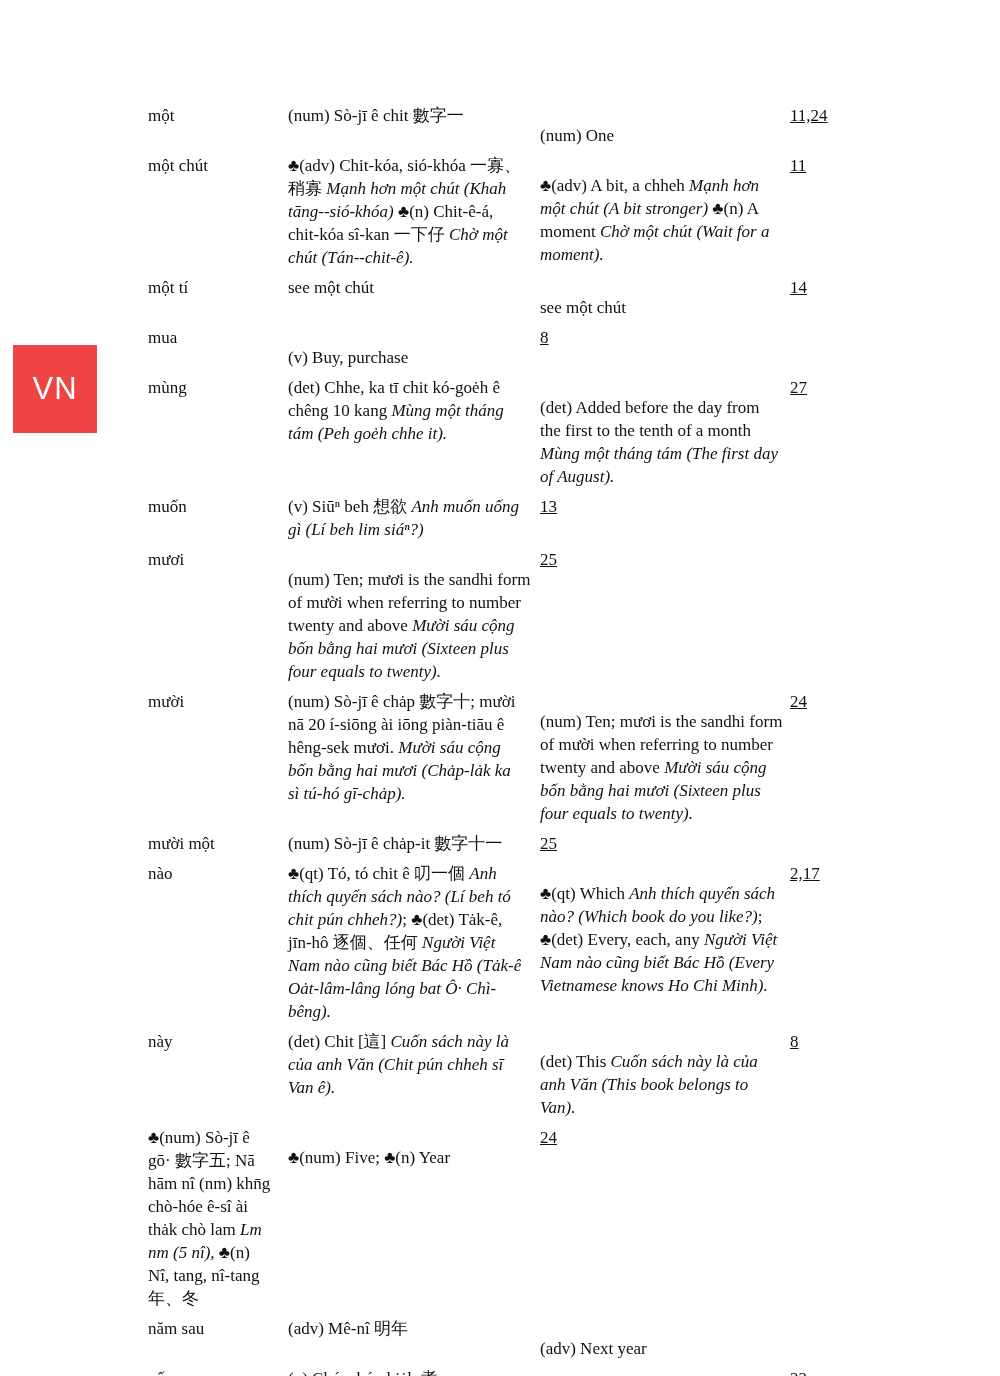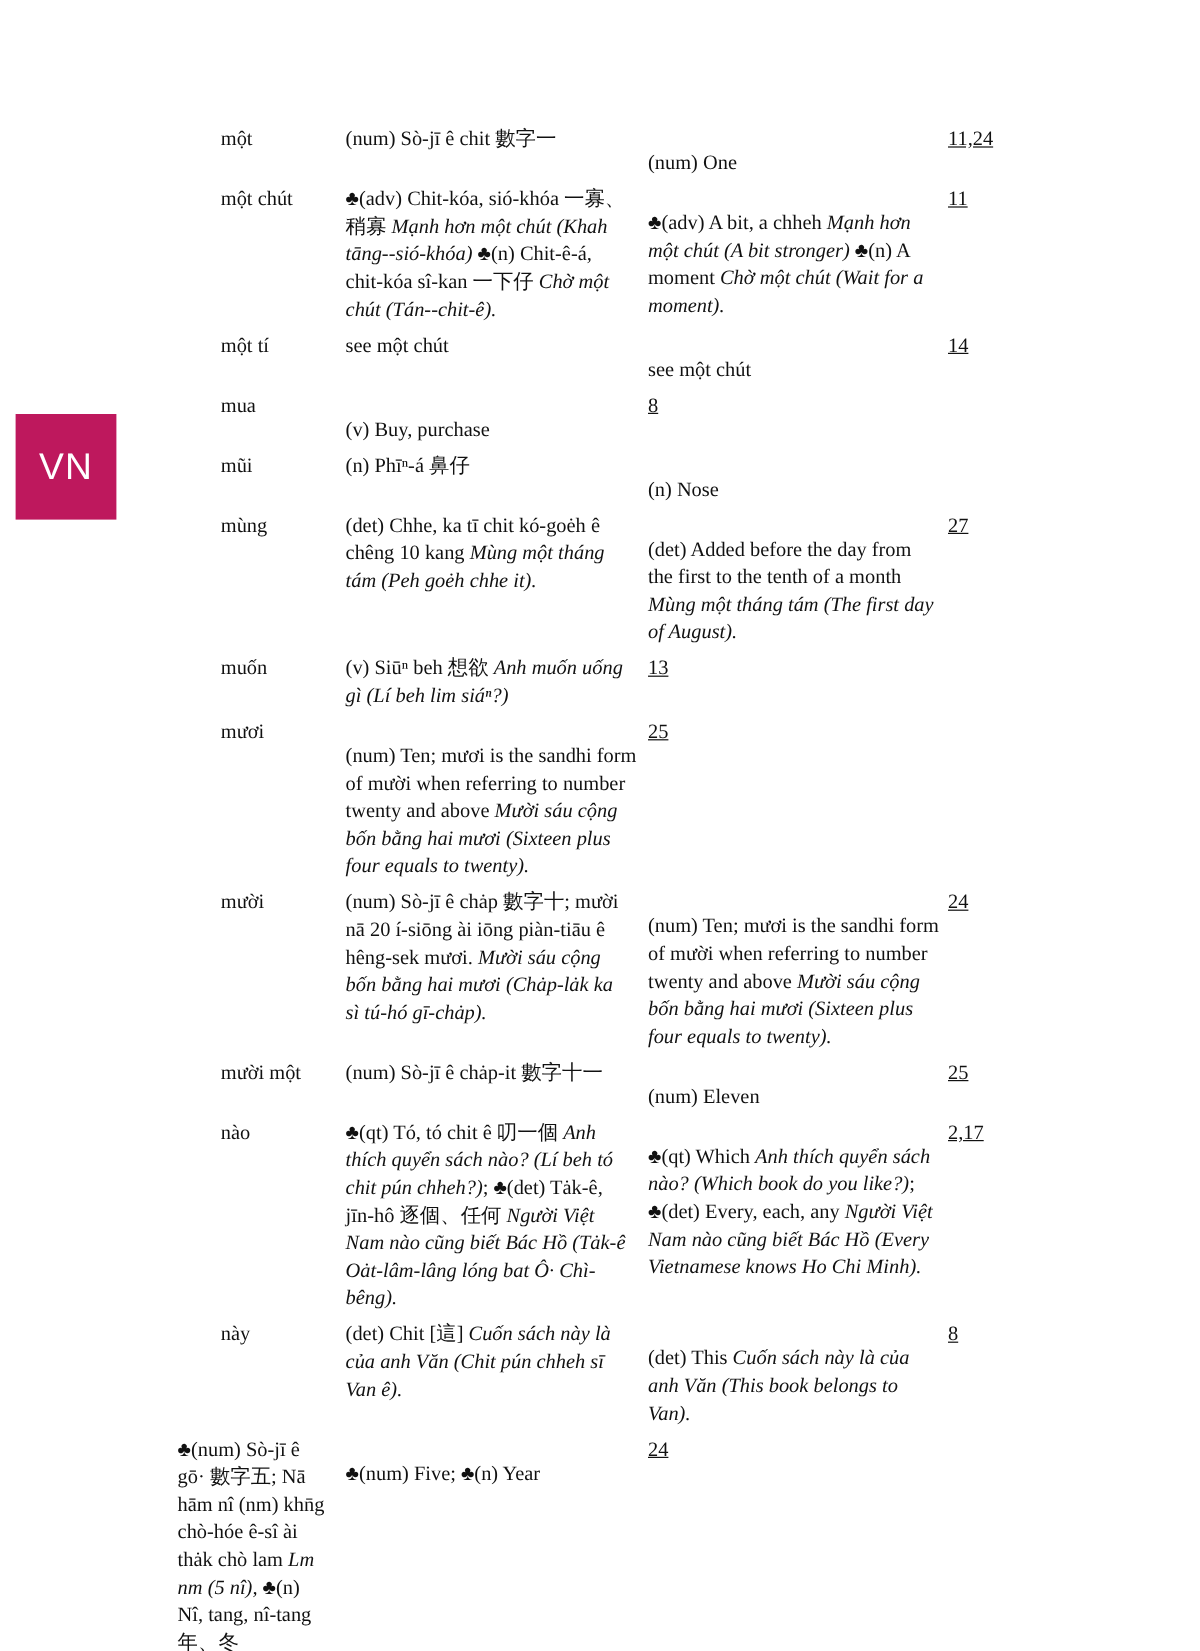--- a/index.html
+++ b/index.html
@@ -38,21 +38,20 @@
   }
   .entry {
     display: grid;
     grid-template-columns: 140px 252px 250px 60px;
     margin-bottom: 7px;
     font-size: 17px;
     line-height: 23px;
   }
   .hw {
     padding-right: 10px;
-    margin-left: 36px;
   }
   .def {
     padding-right: 14px;
   }
   .def.en {
     padding-right: 6px;
     margin-top: 20px;
   }
   .it {
     font-style: italic;
@@ -60,21 +59,21 @@
   .pg {
     text-align: left;
     white-space: nowrap;
     text-decoration: underline;
   }
 </style>
 </head>
 <body>
 
 <div class="page">
-  <div class="vn-tab" style="background: #be185d;">VN</div>
+  <div class="vn-tab" style="background: #ef4444;">VN</div>
   <div class="entries" id="entries">
       <div class="entry">
         <div class="hw">một</div>
         <div class="def tw"><span>(num) Sò-jī ê chit 數字一</span></div>
         <div class="def en"><span>(num) One</span></div>
         <div class="pg">11,24</div>
       </div>
       <div class="entry">
         <div class="hw">một chút</div>
         <div class="def tw"><span>♣(adv) Chit-kóa, sió-khóa 一寡、稍寡 </span><span class="it">Mạnh hơn một chút (Khah tāng--sió-khóa) </span><span>♣(n) Chit-ê-á, chit-kóa sî-kan 一下仔 </span><span class="it">Chờ một chút (Tán--chit-ê).</span></div>
@@ -84,26 +83,20 @@
       <div class="entry">
         <div class="hw">một tí</div>
         <div class="def tw"><span>see một chút</span></div>
         <div class="def en"><span>see một chút</span></div>
         <div class="pg">14</div>
       </div>
       <div class="entry">
         <div class="hw">mua</div>
         <div class="def en"><span>(v) Buy, purchase</span></div>
         <div class="pg">8</div>
-      </div>
-      <div class="entry">
-        <div class="hw">mũi</div>
-        <div class="def tw"><span>(n) Phīⁿ-á 鼻仔</span></div>
-        <div class="def en"><span>(n) Nose</span></div>
-        <div class="pg"></div>
       </div>
       <div class="entry">
         <div class="hw">mùng</div>
         <div class="def tw"><span>(det) Chhe, ka tī chit kó-goėh ê chêng 10 kang </span><span class="it">Mùng một tháng tám (Peh goėh chhe it).</span></div>
         <div class="def en"><span>(det) Added before the day from the first to the tenth of a month </span><span class="it">Mùng một tháng tám (The first day of August).</span></div>
         <div class="pg">27</div>
       </div>
       <div class="entry">
         <div class="hw">muốn</div>
         <div class="def tw"><span>(v) Siūⁿ beh 想欲 </span><span class="it">Anh muốn uống gì (Lí beh lim siáⁿ?)</span></div>
@@ -116,21 +109,20 @@
       </div>
       <div class="entry">
         <div class="hw">mười</div>
         <div class="def tw"><span>(num) Sò-jī ê chȧp 數字十; mười nā 20 í-siōng ài iōng piàn-tiāu ê hêng-sek mươi. </span><span class="it">Mười sáu cộng bốn bằng hai mươi (Chȧp-lȧk ka sì tú-hó gī-chȧp).</span></div>
         <div class="def en"><span>(num) Ten; mươi is the sandhi form of mười when referring to number twenty and above </span><span class="it">Mười sáu cộng bốn bằng hai mươi (Sixteen plus four equals to twenty).</span></div>
         <div class="pg">24</div>
       </div>
       <div class="entry">
         <div class="hw">mười một</div>
         <div class="def tw"><span>(num) Sò-jī ê chȧp-it 數字十一</span></div>
-        <div class="def en"><span>(num) Eleven</span></div>
         <div class="pg">25</div>
       </div>
       <div class="entry">
         <div class="hw">nào</div>
         <div class="def tw"><span>♣(qt) Tó, tó chit ê 叨一個 </span><span class="it">Anh thích quyển sách nào? (Lí beh tó chit pún chheh?)</span><span>; ♣(det) Tȧk-ê, jīn-hô 逐個、任何 </span><span class="it">Người Việt Nam nào cũng biết Bác Hồ (Tȧk-ê Oȧt-lâm-lâng lóng bat Ô· Chì-bêng).</span></div>
         <div class="def en"><span>♣(qt) Which </span><span class="it">Anh thích quyển sách nào? (Which book do you like?)</span><span>; ♣(det) Every, each, any </span><span class="it">Người Việt Nam nào cũng biết Bác Hồ (Every Vietnamese knows Ho Chi Minh).</span></div>
         <div class="pg">2,17</div>
       </div>
       <div class="entry">
         <div class="hw">này</div>

